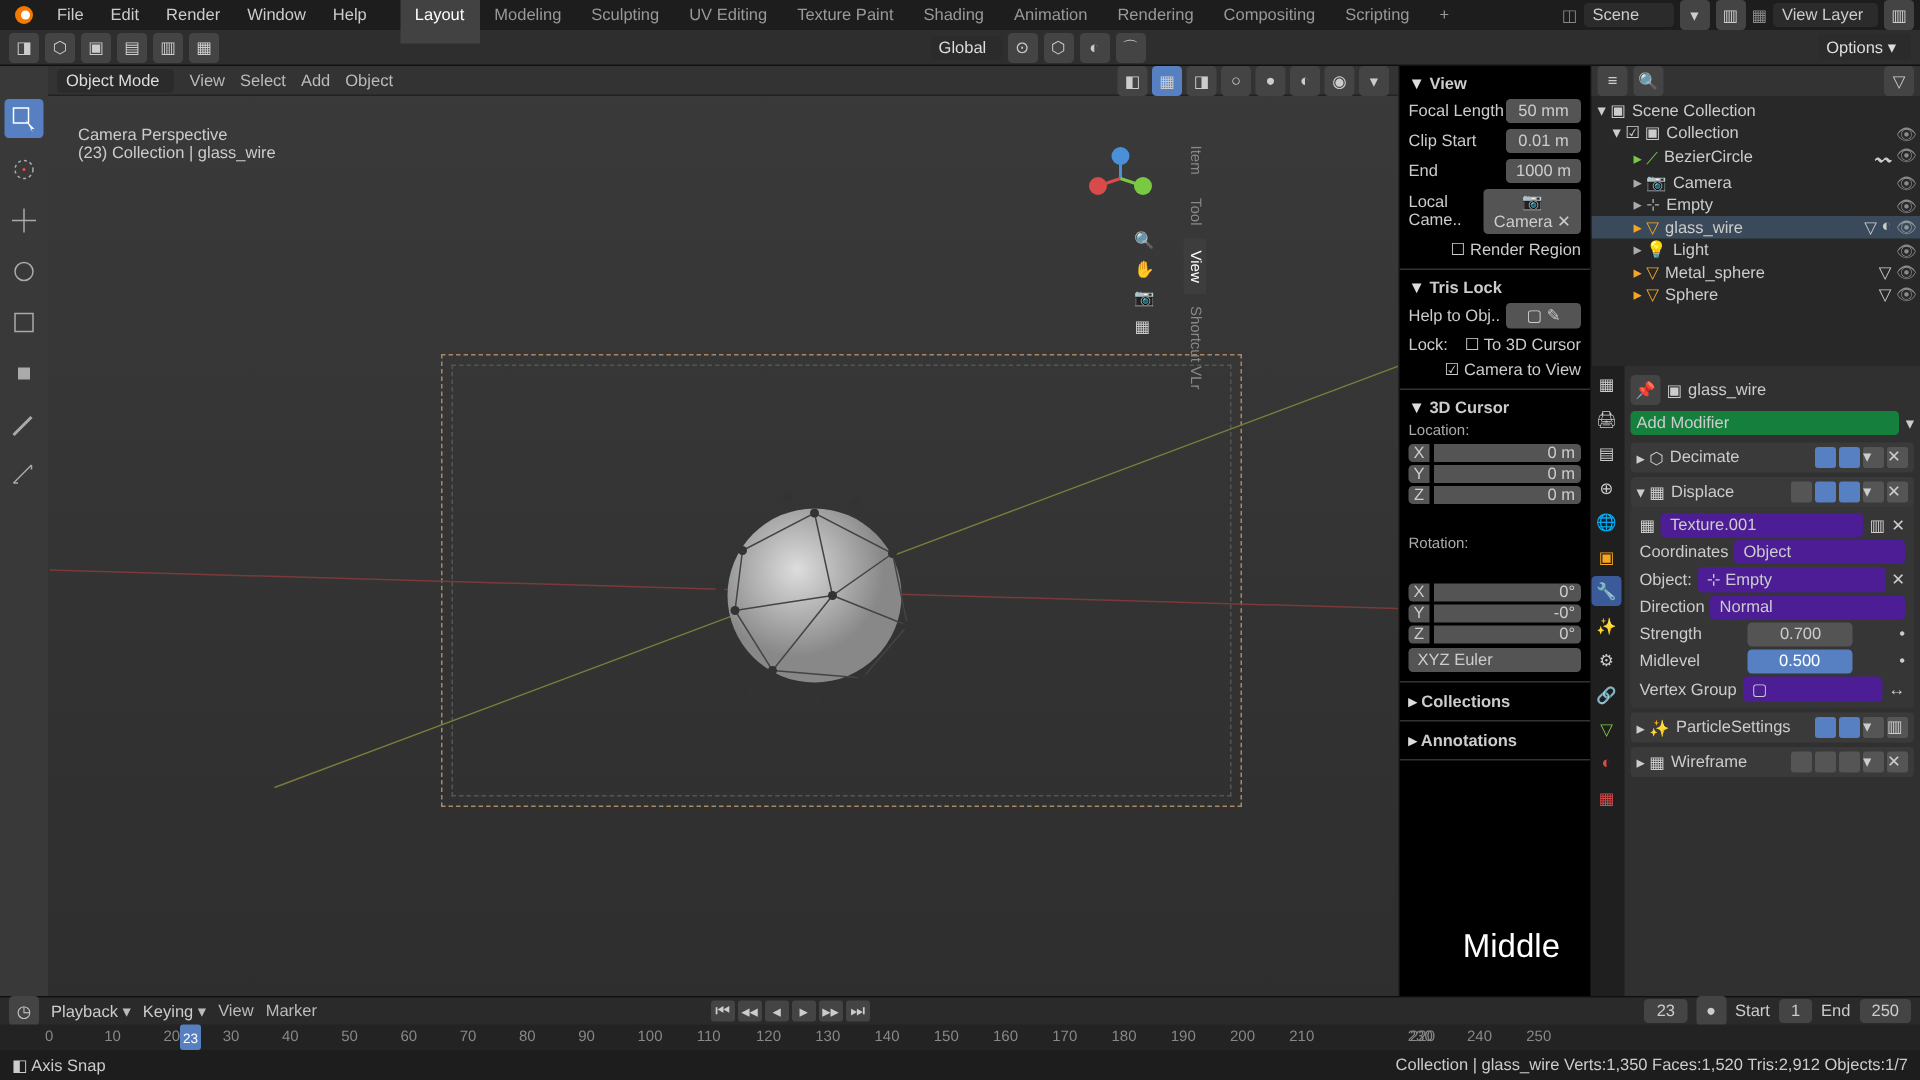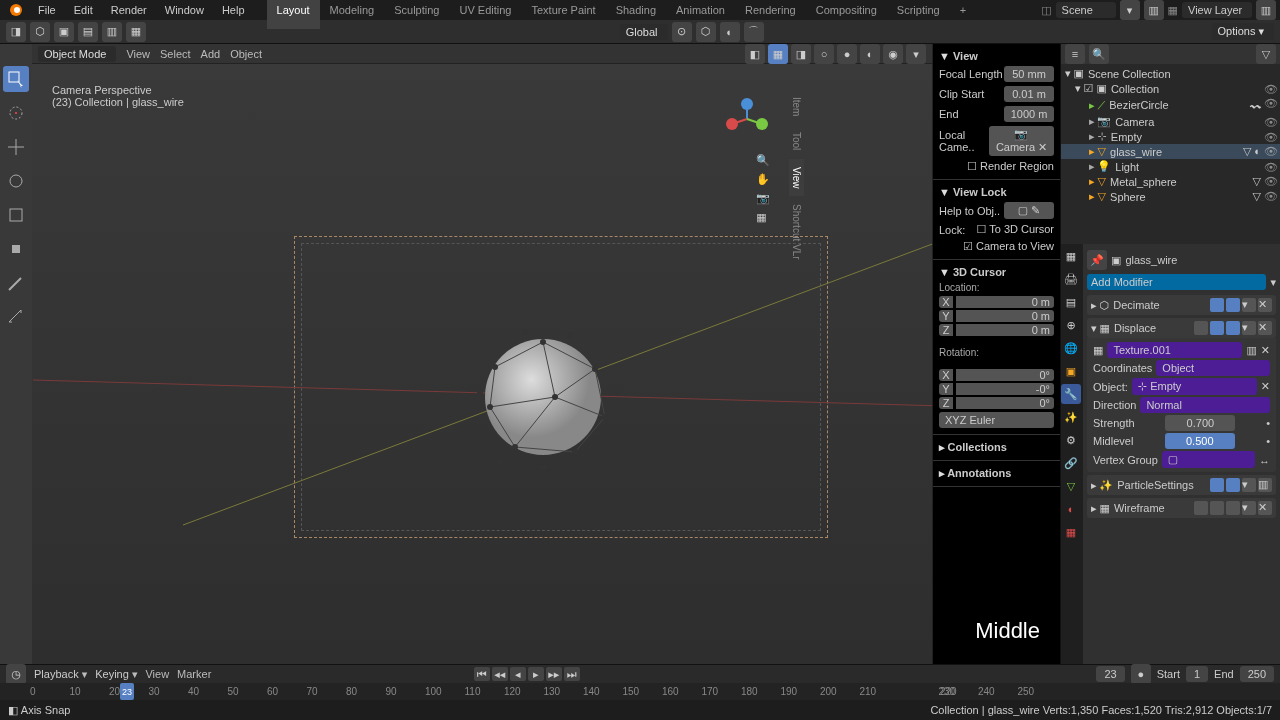--- a/index.html
+++ b/index.html
@@ -44,21 +44,21 @@
 .tree-row{display:flex;align-items:center;padding:1px 4px;gap:4px;cursor:pointer}
 .tree-row.sel{background:#3a4a5a}
 .tree-dots{margin-left:auto;display:flex;gap:3px}
 .eye{width:12px;height:12px;opacity:.6}
 .properties{width:220px;background:#303030;border-left:1px solid #111;display:flex}
 .prop-tabs{width:22px;background:#1f1f1f;display:flex;flex-direction:column;padding-top:2px;gap:3px}
 .prop-tab{width:20px;height:20px;display:flex;align-items:center;justify-content:center;cursor:pointer;border-radius:3px}
 .prop-tab.active{background:#3a5a9a}
 .prop-body{flex:1;padding:4px;overflow:auto}
 .prop-row{display:flex;align-items:center;gap:4px;padding:2px 0}
-.prop-field{background:#0369a1;padding:2px 4px;border-radius:3px;flex:1}
+.prop-field{background:#15803d;padding:2px 4px;border-radius:3px;flex:1}
 .mod-header{display:flex;align-items:center;gap:4px;background:#3a3a3a;padding:3px 4px;border-radius:3px;margin-top:3px}
 .mod-icons{margin-left:auto;display:flex;gap:2px}
 .mod-icon{width:14px;height:14px;background:#555;border-radius:2px}
 .mod-icon.blue{background:#5680c2}
 .mod-body{padding:3px 6px;background:#363636;border-radius:0 0 3px 3px}
 .mod-body .r{display:flex;justify-content:space-between;align-items:center;padding:1px 0;gap:4px}
 .mod-body .v{background:#545454;padding:2px 6px;border-radius:3px;min-width:70px;text-align:center}
 .mod-body .v.editing{background:#5680c2;color:#fff}
 .mod-body select,.mod-body .sel{background:#4c1d95;padding:2px 6px;border-radius:3px;flex:1}
 .timeline{height:36px;background:#2a2a2a;border-top:1px solid #111;display:flex;flex-direction:column}
@@ -284,21 +284,21 @@
       <div class="row">
           <span>Local Came..</span>
           <span class="val">📷 <span>Camera</span> ✕</span>
         </div>
       <div class="row">
           <span></span>
           <span>☐ <span>Render Region</span></span>
         </div>
     </div>
     <div class="section">
-      <div class="sec-title">▼ <span>View Lock</span></div>
+      <div class="sec-title">▼ <span>Tris Lock</span></div>
       <div class="row">
           <span>Help to Obj..</span>
           <span class="val">▢ ✎</span>
         </div>
       <div class="row">
           <span>Lock:</span>
           <span>☐ <span>To 3D Cursor</span></span>
         </div>
       <div class="row">
           <span></span>
@@ -313,21 +313,21 @@
           <span class="axval">0 m</span>
         </div>
       <div class="xyz">
           <span class="axlabel">Y</span>
           <span class="axval">0 m</span>
         </div>
       <div class="xyz">
           <span class="axlabel">Z</span>
           <span class="axval">0 m</span>
         </div>
-      <div style="font-size:10px;color:#aaa;padding:10px 0">Rotation:</div>
+      <div style="font-size:10px;color:#aaa;padding:20px 0">Rotation:</div>
       <div class="xyz">
           <span class="axlabel">X</span>
           <span class="axval">0°</span>
         </div>
       <div class="xyz">
           <span class="axlabel">Y</span>
           <span class="axval">-0°</span>
         </div>
       <div class="xyz">
           <span class="axlabel">Z</span>

